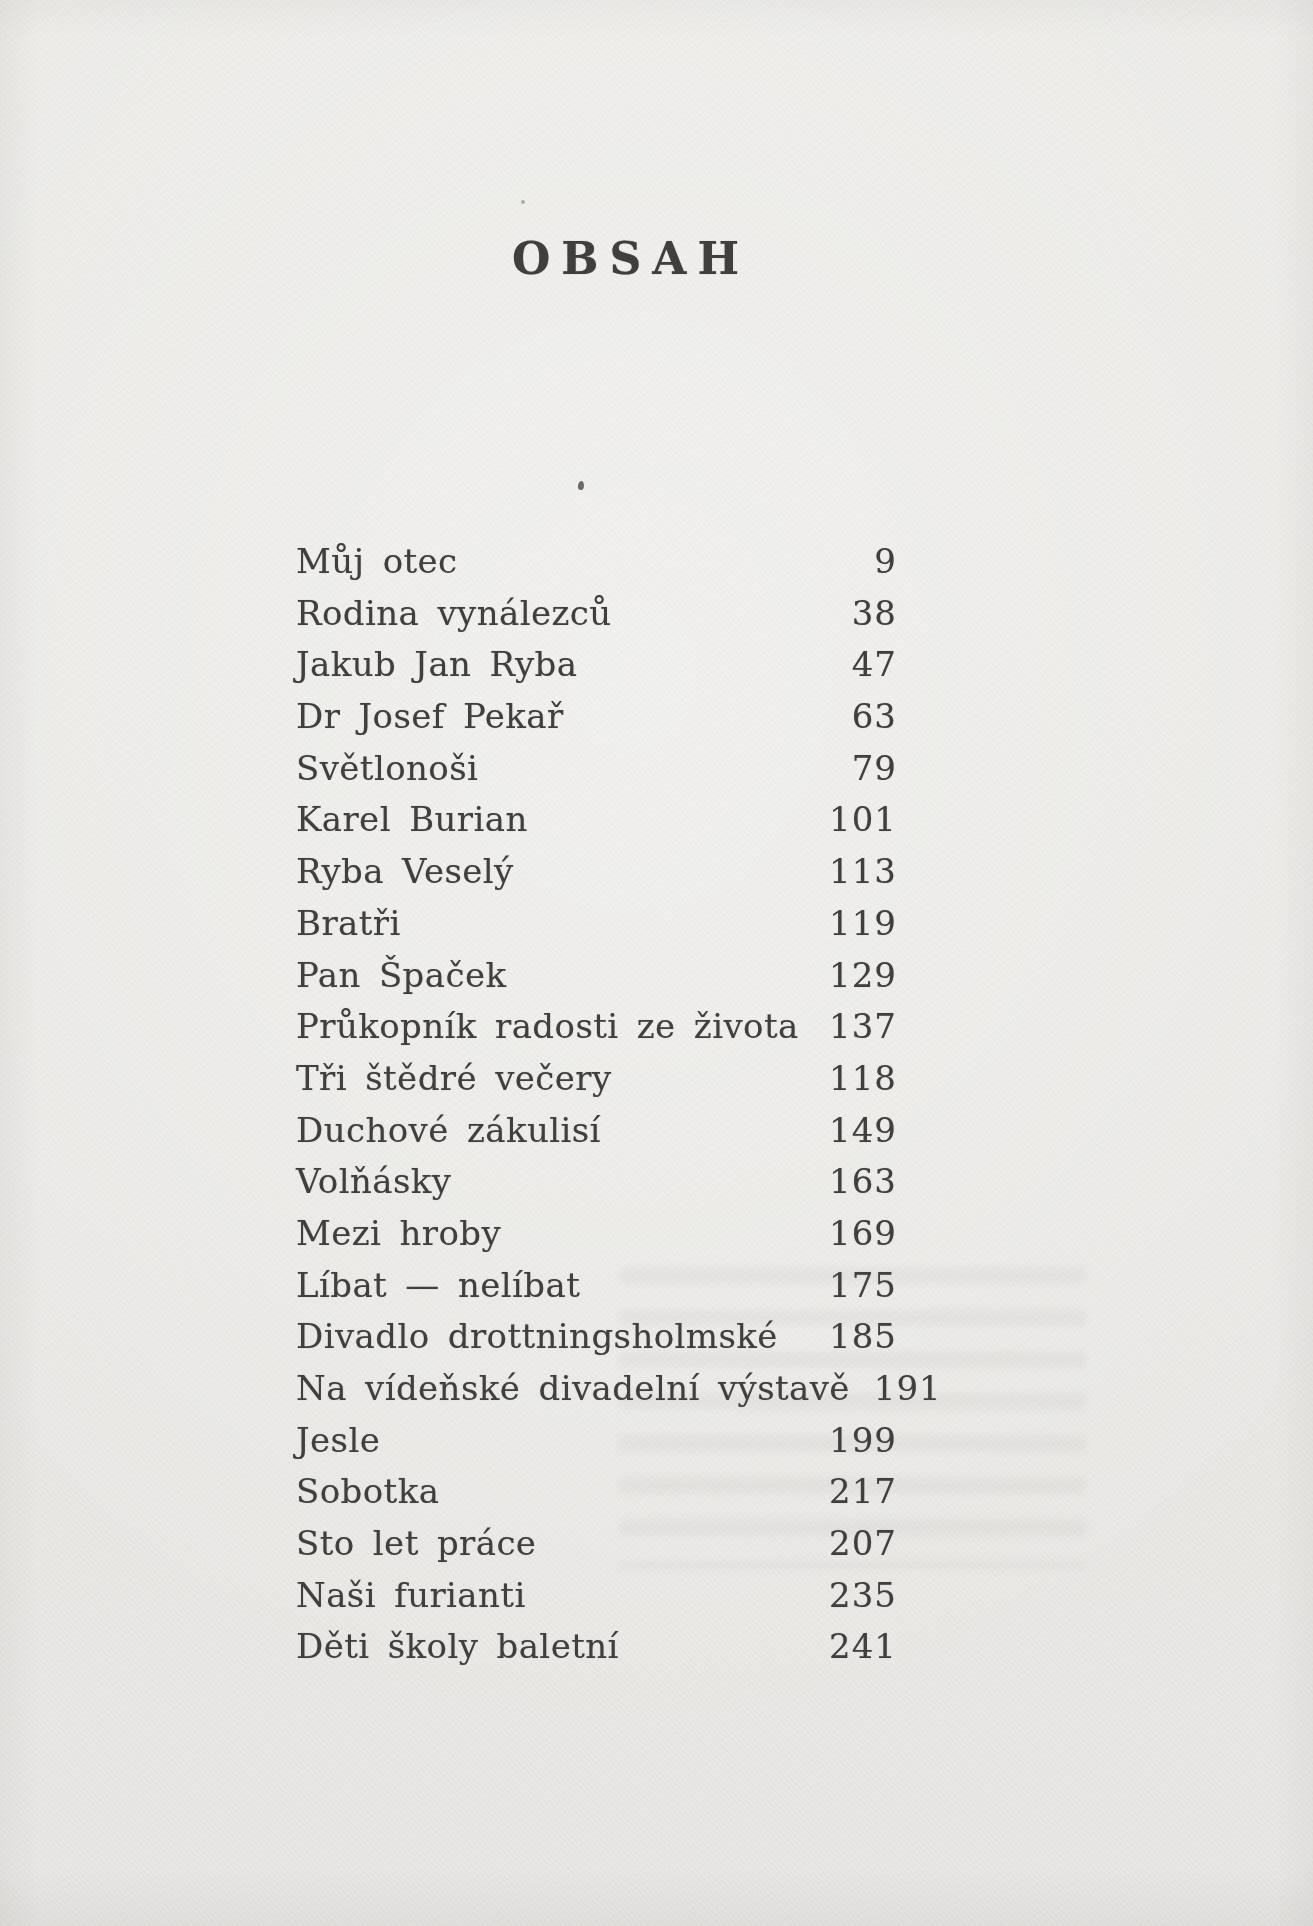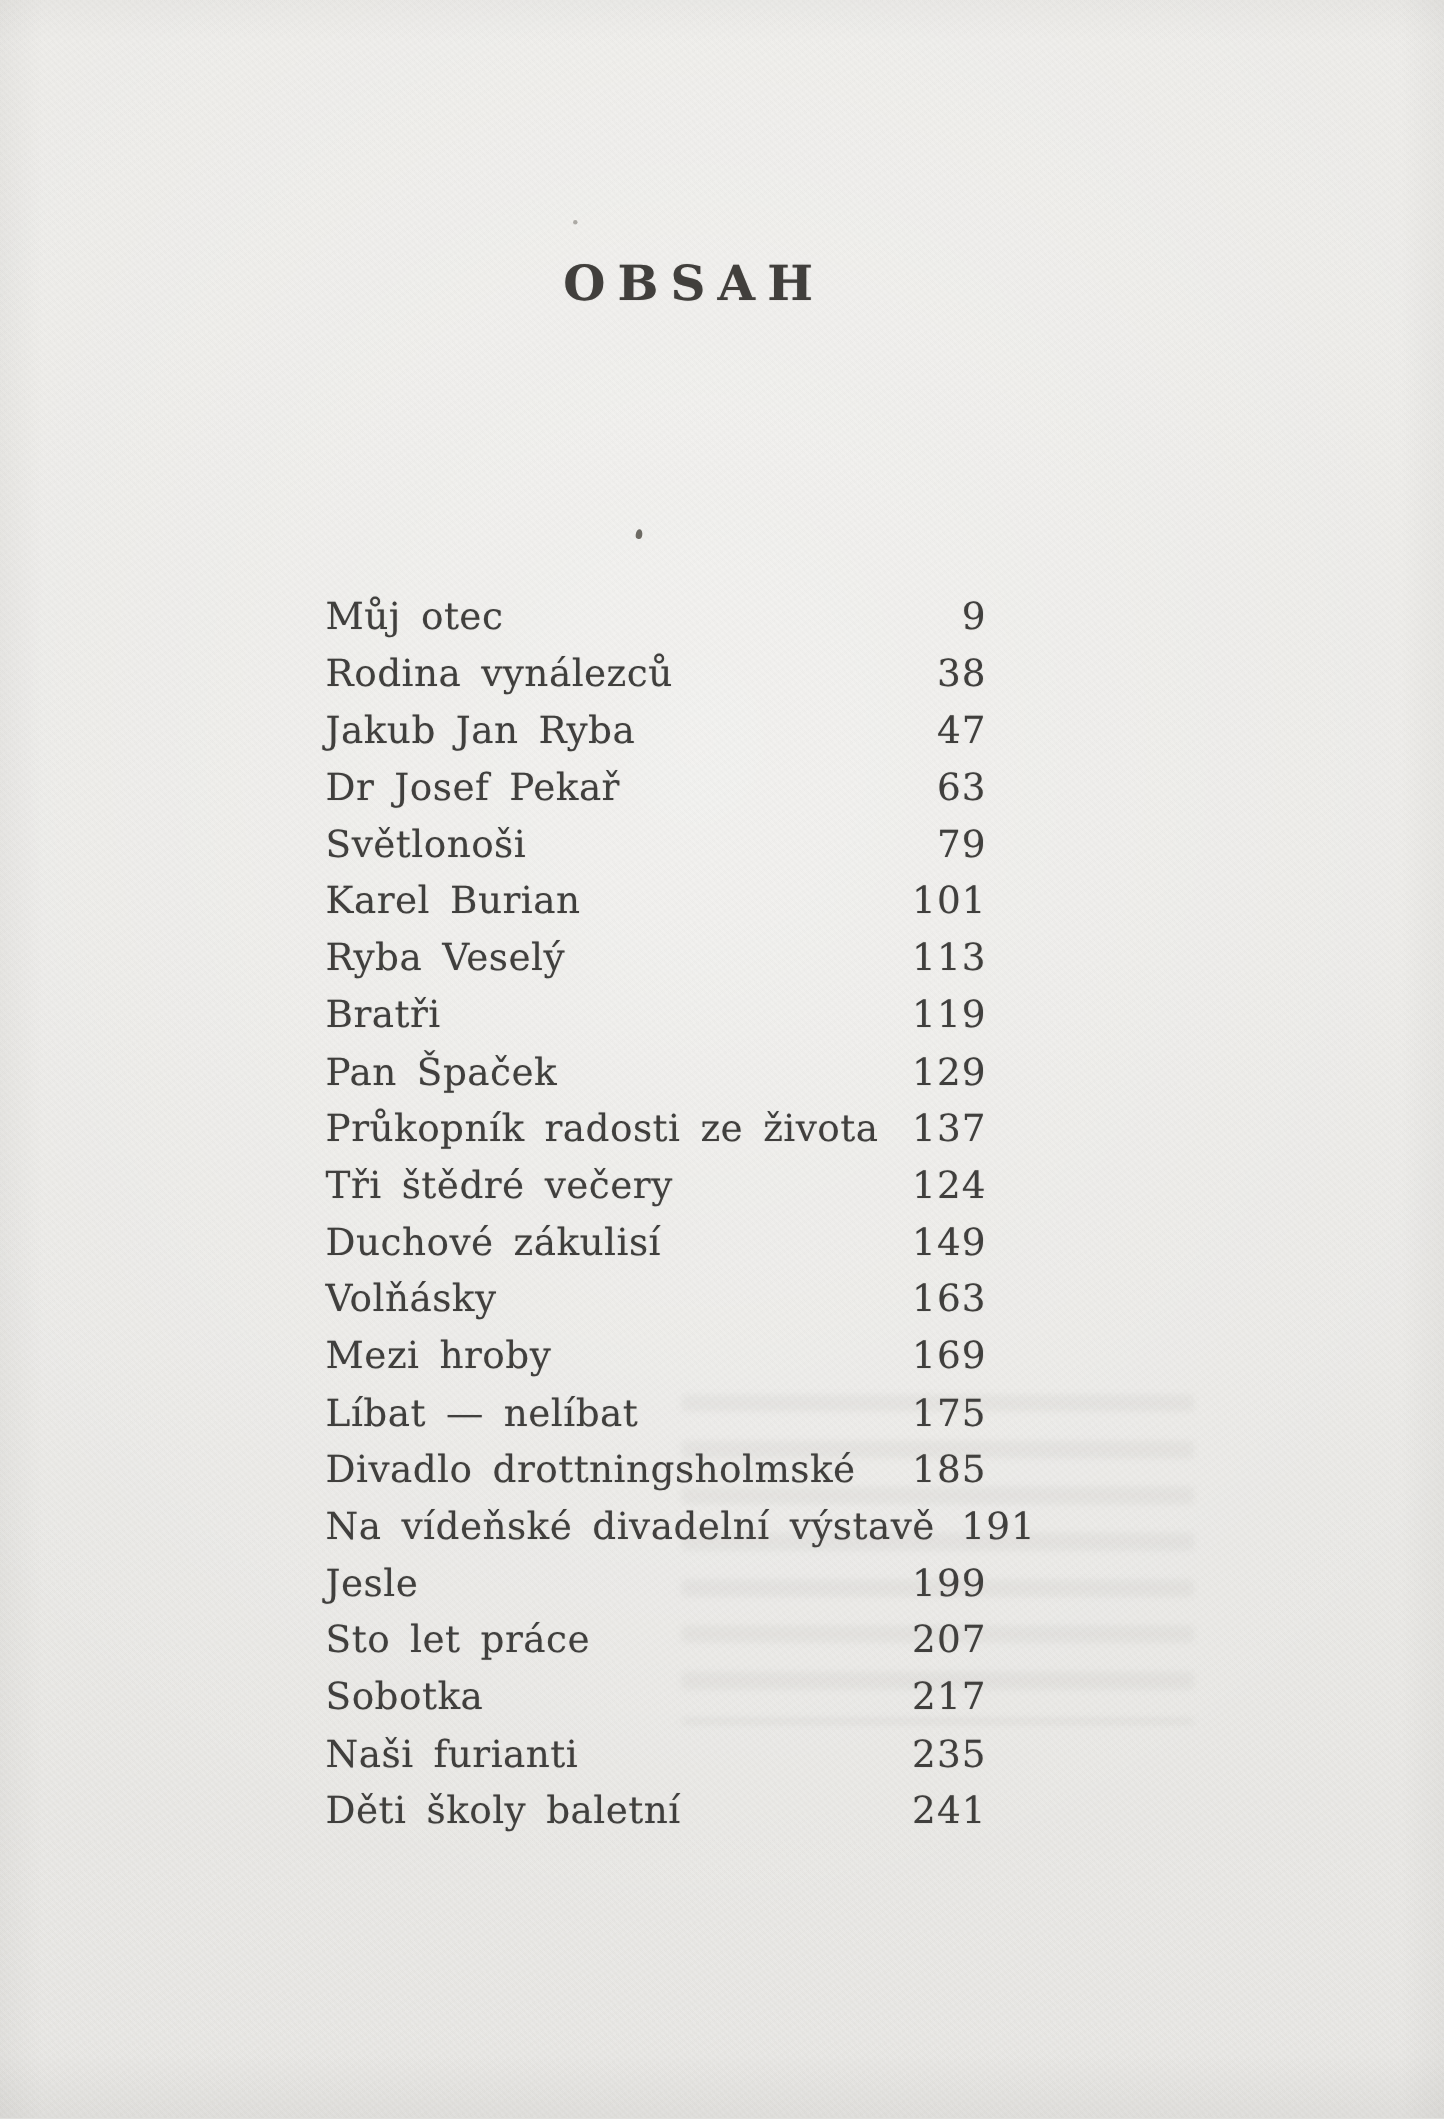--- a/index.html
+++ b/index.html
@@ -177,21 +177,21 @@
         <span class="toc-page">129</span>
       </li>
 
       <li class="toc-row">
         <span class="toc-label">Průkopník radosti ze života</span>
         <span class="toc-page">137</span>
       </li>
 
       <li class="toc-row">
         <span class="toc-label">Tři štědré večery</span>
-        <span class="toc-page">124</span>
+        <span class="toc-page">118</span>
       </li>
 
       <li class="toc-row">
         <span class="toc-label">Duchové zákulisí</span>
         <span class="toc-page">149</span>
       </li>
 
       <li class="toc-row">
         <span class="toc-label">Volňásky</span>
         <span class="toc-page">163</span>
@@ -216,30 +216,30 @@
         <span class="toc-label">Na vídeňské divadelní výstavě</span>
         <span class="toc-page">191</span>
       </li>
 
       <li class="toc-row">
         <span class="toc-label">Jesle</span>
         <span class="toc-page">199</span>
       </li>
 
       <li class="toc-row">
+        <span class="toc-label">Sobotka</span>
+        <span class="toc-page">217</span>
+      </li>
+
+      <li class="toc-row">
         <span class="toc-label">Sto let práce</span>
         <span class="toc-page">207</span>
       </li>
 
       <li class="toc-row">
-        <span class="toc-label">Sobotka</span>
-        <span class="toc-page">217</span>
-      </li>
-
-      <li class="toc-row">
         <span class="toc-label">Naši furianti</span>
         <span class="toc-page">235</span>
       </li>
 
       <li class="toc-row">
         <span class="toc-label">Děti školy baletní</span>
         <span class="toc-page">241</span>
       </li>
     </ol>
 

